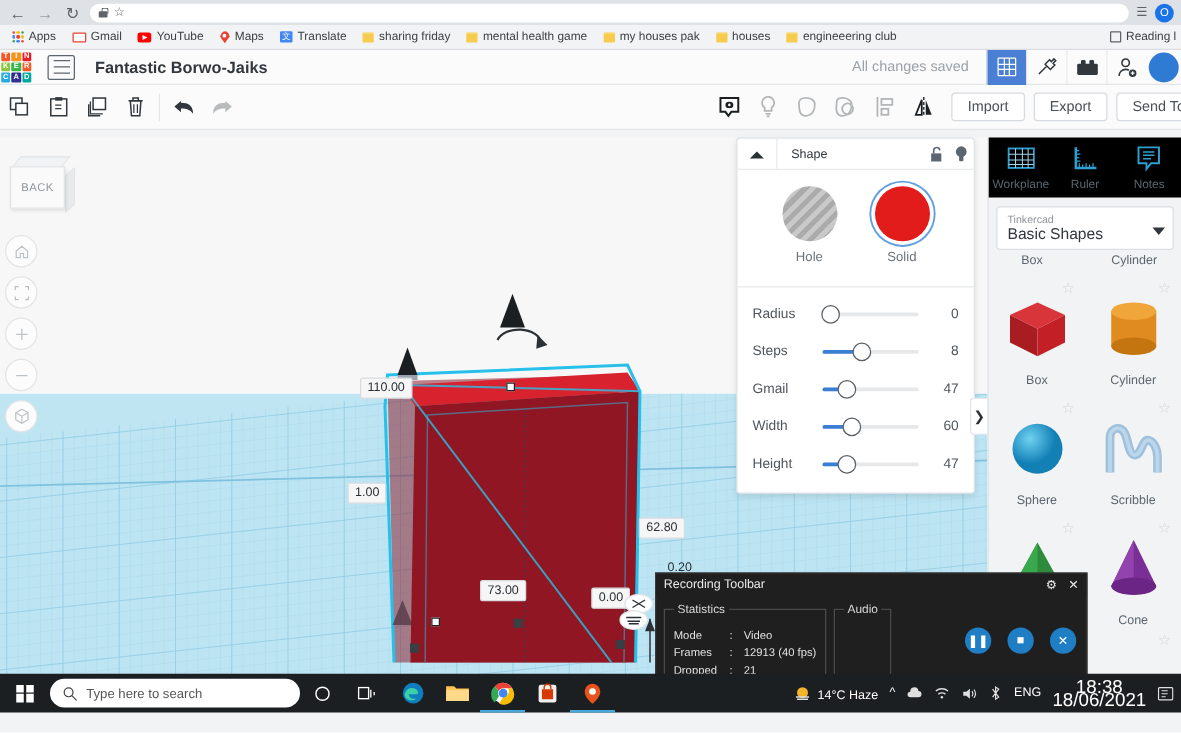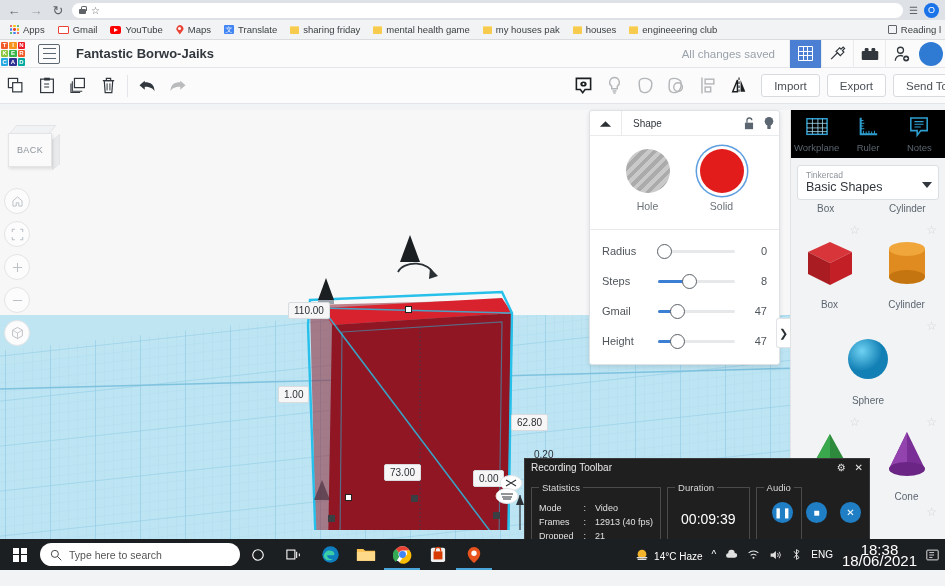--- a/index.html
+++ b/index.html
@@ -593,20 +593,29 @@
       <div class="prow">
         <div class="pname">Gmail</div>
         <div class="slider">
           <div class="strack"></div>
           <div class="sfill" style="width:22%"></div>
           <div class="sknob" style="left:16%"></div>
         </div>
         <div class="pval">47</div>
       </div>
 
+      <div class="prow">
+        <div class="pname">Width</div>
+        <div class="slider">
+          <div class="strack"></div>
+          <div class="sfill" style="width:27%"></div>
+          <div class="sknob" style="left:21%"></div>
+        </div>
+        <div class="pval">60</div>
+      </div>
 
       <div class="prow">
         <div class="pname">Height</div>
         <div class="slider">
           <div class="strack"></div>
           <div class="sfill" style="width:22%"></div>
           <div class="sknob" style="left:16%"></div>
         </div>
         <div class="pval">47</div>
       </div>
@@ -686,20 +695,30 @@
                   <radialGradient id="sg" cx="35%" cy="30%">
                 <stop offset="0%" stop-color="#6fd2f2"></stop>
                     <stop offset="100%" stop-color="#1380b5"></stop>
               </radialGradient>
                 </defs>
               <circle cx="25" cy="25" r="20" fill="url(#sg)"></circle>
             </svg>
           </div>
           <div class="slbl">Sphere</div>
         </div>
+        <div class="scell">
+          <span class="star">☆</span>
+          <div class="s-art">
+            <svg width="54" height="50" viewBox="0 0 54 50">
+              <path d="M8 44V16c0-8 9-10 12-3s3 17 8 17 6-12 10-12 8 6 8 14v12" fill="none" stroke="#9fc1dd" stroke-width="7" stroke-linejoin="round"></path>
+              <path d="M8 44V16c0-8 9-10 12-3s3 17 8 17 6-12 10-12 8 6 8 14v12" fill="none" stroke="#bcd6ea" stroke-width="3"></path>
+            </svg>
+          </div>
+          <div class="slbl">Scribble</div>
+        </div>
       </div>
 
       <div class="srow">
         <div class="scell">
           <span class="star">☆</span>
           <div class="s-art">
             <svg width="54" height="50" viewBox="0 0 54 50">
               <polygon points="27,4 48,42 6,42" fill="#2e8b3d"></polygon>
               <polygon points="27,4 27,42 6,42" fill="#3aa84c"></polygon>
             </svg>
@@ -754,24 +773,20 @@
           <span style="display:inline-block;width:42px">Frames</span>
           <span style="display:inline-block;width:9px">:</span>
           <span>12913 (40 fps)</span>
         </div>
         <div class="stat-line">
           <span style="display:inline-block;width:42px">Dropped</span>
           <span style="display:inline-block;width:9px">:</span>
           <span>21</span>
         </div>
       </fieldset>
-      <fieldset class="fset" style="width:68px">
-        <legend>Duration</legend>
-        <div class="dur-val">00:09:39</div>
-      </fieldset>
       <fieldset class="fset" style="width:32px">
         <legend>Audio</legend>
       </fieldset>
       <div class="rec-btns">
         <div class="rbtn">❚❚</div>
         <div class="rbtn">■</div>
         <div class="rbtn">✕</div>
       </div>
     </div>
   </div>

